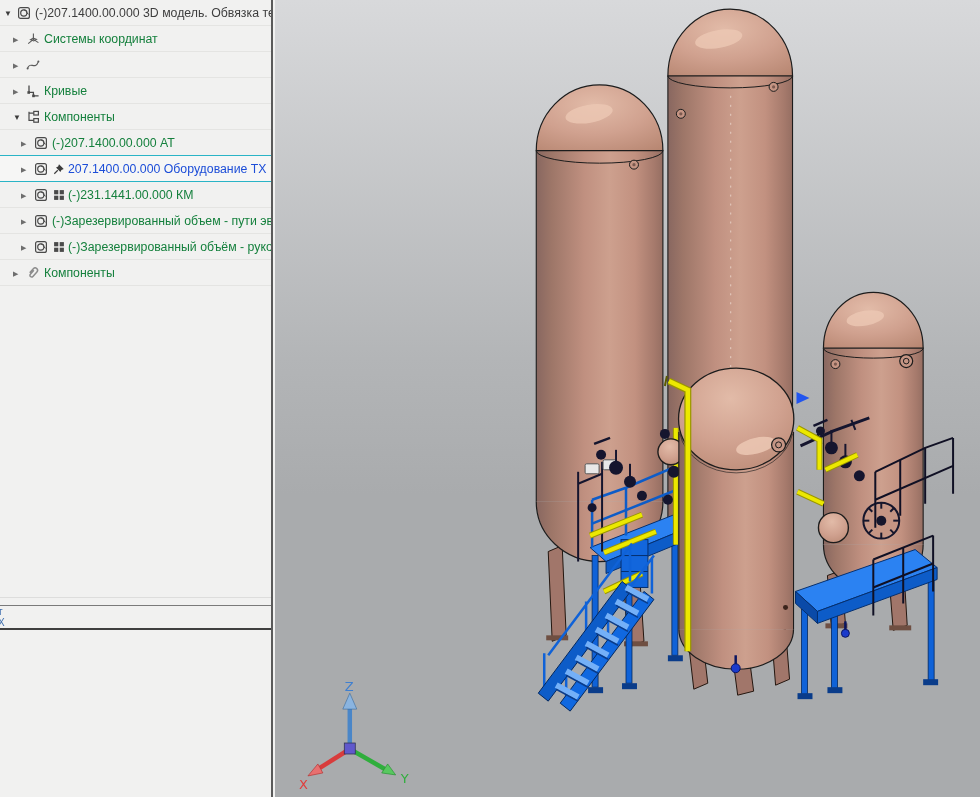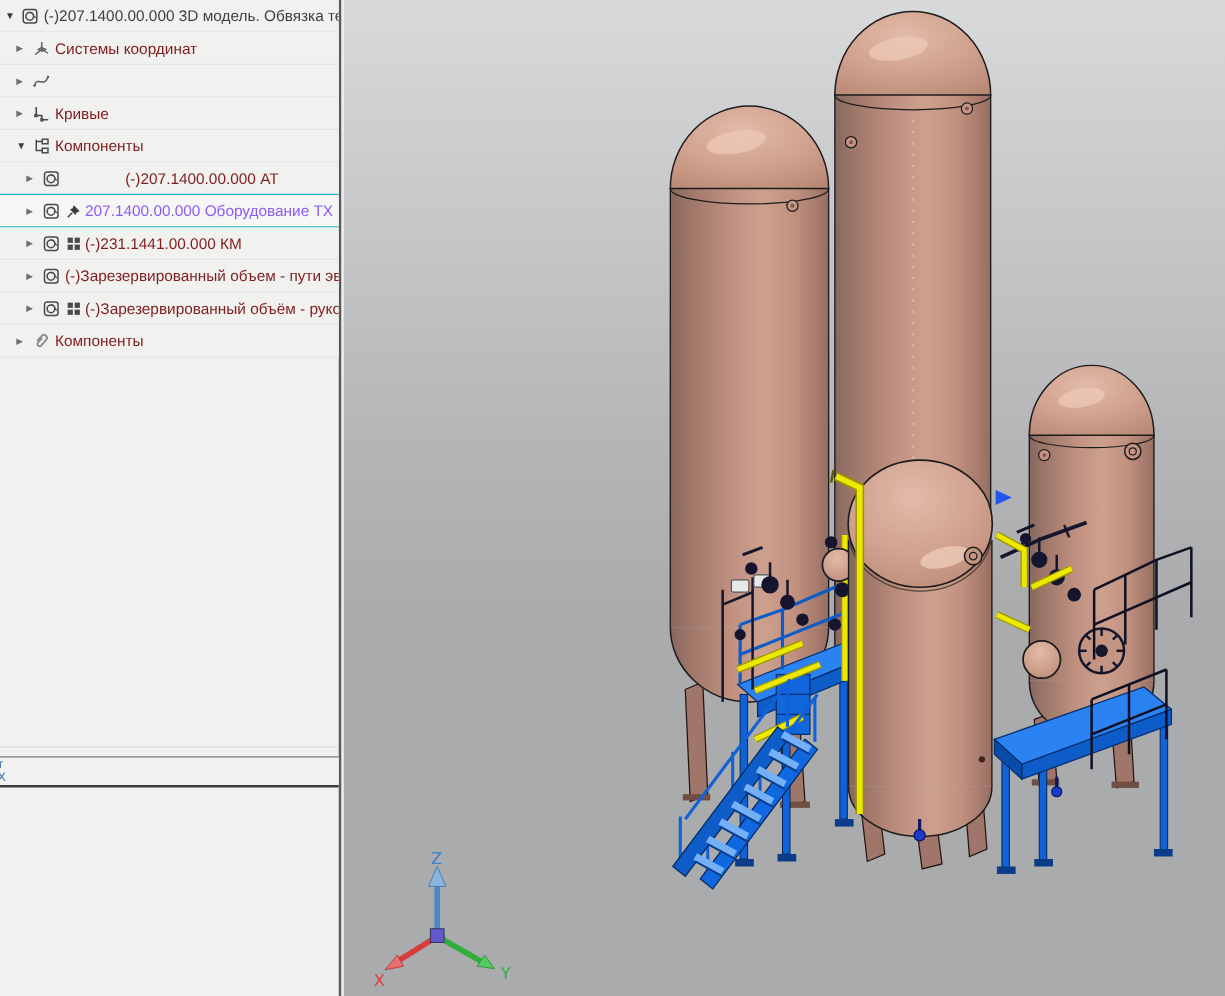--- a/index.html
+++ b/index.html
@@ -11,28 +11,28 @@
   #left-panel{position:absolute;left:0;top:0;width:273px;height:797px;
               background:#f1f1f0;border-right:2px solid #5a5a5a;}
   .tree{position:absolute;left:0;top:0;width:100%;}
   .trow{display:flex;align-items:center;height:26px;border-bottom:1px solid #e4e4e2;
         background:#f1f1f0;cursor:default;overflow:hidden;}
   .trow .arr{width:12px;flex:none;display:inline-block;text-align:left;}
   .arr.col::before{content:"\25B6";font-size:7px;color:#6e6e6e;position:relative;top:-2px;}
   .arr.exp::before{content:"\25BC";font-size:8px;color:#3c3c3c;position:relative;top:-2px;}
   .ticon{width:16px;height:16px;flex:none;margin-right:3px;}
   .ticon.small{width:14px;height:14px;margin-right:2px;}
-  .tlabel{font-size:12.3px;color:#7f1d1d;white-space:nowrap;overflow:hidden;flex:1;}
+  .tlabel{font-size:12.3px;color:#15803d;white-space:nowrap;overflow:hidden;flex:1;}
   .lvl0{padding-left:4px;}
   .lvl1{padding-left:13px;}
   .lvl2{padding-left:21px;}
   .trow.root .tlabel{color:#3e3e3e;}
-  .trow.presel{border-bottom:1px solid #2ab4c6;text-align:center;}
+  .trow.presel{border-bottom:1px solid #2ab4c6;}
   .trow.sel{border-bottom:1px solid #2ab4c6;background:#f6f6f5;}
-  .trow.sel .tlabel{color:#8b5cf6;}
+  .trow.sel .tlabel{color:#1d4ed8;}
 
   .panel-sep{position:absolute;left:0;top:597px;width:100%;height:1px;background:#dddddc;}
   .bottom-strip{position:absolute;left:0;top:605px;width:100%;height:25px;
                 background:#f1f1f0;border-top:1px solid #7a7a7a;border-bottom:2px solid #3f3f3f;
                 overflow:hidden;}
   .strip-text span{display:block;font-size:10px;line-height:11px;color:#3f6fae;margin-left:-2px;}
 
   
   #viewport{position:absolute;left:275px;top:0;width:705px;height:797px;
             background:linear-gradient(#d8d9db 0%,#b3b5b7 45%,#a9abad 62%,#a9abad 100%);}

